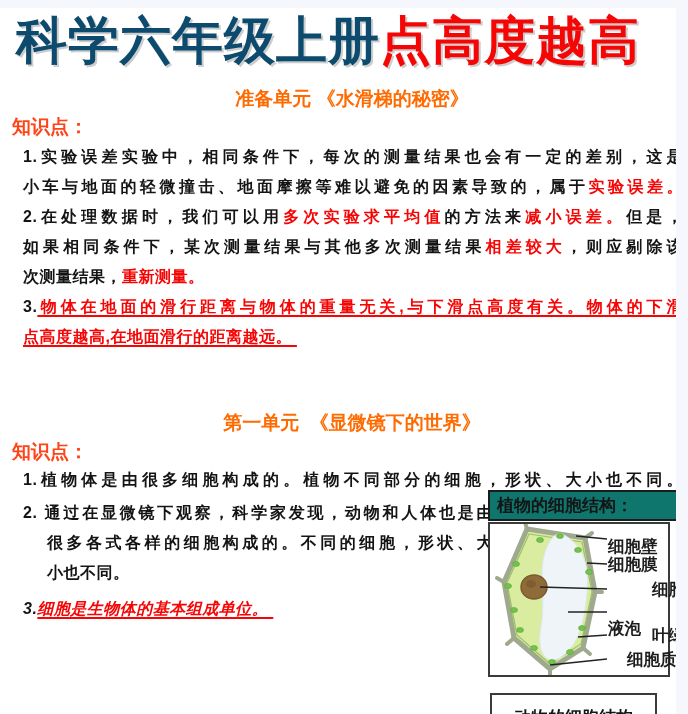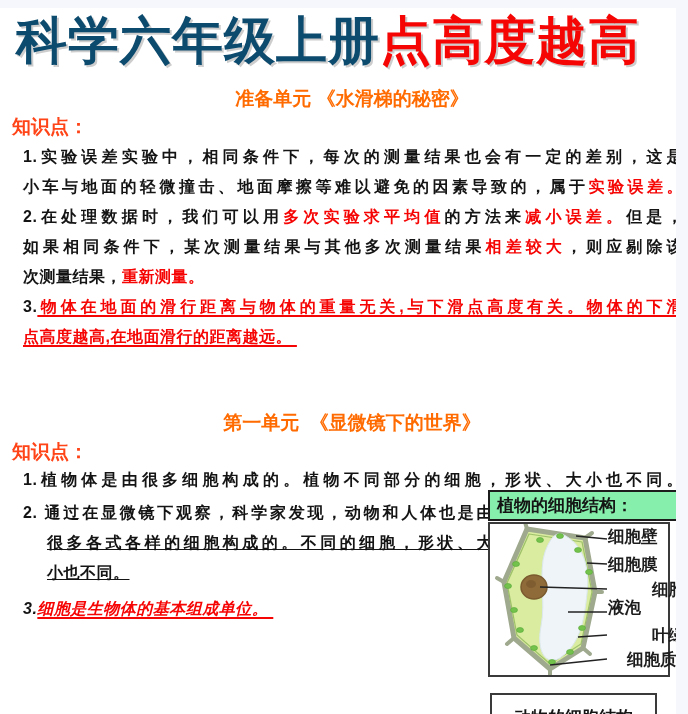--- a/index.html
+++ b/index.html
@@ -26,42 +26,42 @@
   .s2l{top:439px;}
 
   .lines{position:absolute;left:2px;font-size:16px;line-height:30px;font-weight:600;
     white-space:pre-wrap;letter-spacing:.5px;z-index:1;margin-left:21px;}
   .s1{top:142px;width:660px;}
   .s2{top:465px;width:470px;}
   .line{text-align:justify;text-align-last:justify;}
   .s1 .line:nth-child(5),.s1 .line:nth-child(7){text-align-last:auto;}
   .s2 .line:nth-child(1){width:660px;}
   .s2 .line:nth-child(2){margin-top:3px;}
-  .s2 .line:nth-child(3),.s2 .line:nth-child(4){padding-left:24px;text-decoration:underline;}
+  .s2 .line:nth-child(3),.s2 .line:nth-child(4){padding-left:24px;}
   .s2 .line:nth-child(4),.s2 .line:nth-child(5),.s2 .line:nth-child(8),.s2 .line:nth-child(9){text-align-last:auto;}
   .s2 .line:nth-child(5){margin-top:6px;font-style:italic;}
   .s2 .line:nth-child(9){margin-top:-8px;}
 
   .seg-k{color:var(--ink,#141414);}
   .seg-r{color:var(--red,#f60505);}
   .seg-ru{color:var(--red,#f60505);text-decoration:underline;text-decoration-thickness:1.5px;text-underline-offset:3px;}
 
   .plant-header{position:absolute;left:488px;top:490px;width:182px;height:27px;box-sizing:content-box;
-    border:2px solid #1c1c1c;background:#86efac;font-size:17px;font-weight:700;line-height:27px;
+    border:2px solid #1c1c1c;background:#0f766e;font-size:17px;font-weight:700;line-height:27px;
     padding-left:7px;z-index:3;white-space:nowrap;}
   .plant-diagram{position:absolute;left:488px;top:522px;width:178px;height:151px;
     border:2px solid #3a3a3a;background:#fff;z-index:3;}
   .plant-diagram svg{position:absolute;left:0;top:0;}
   .cell-labels{position:absolute;inset:0;}
   .cell-label-row{position:absolute;left:118px;height:20px;line-height:20px;font-size:16.5px;
     font-weight:700;color:#1d1d1d;white-space:nowrap;}
-  .cell-label-row:nth-child(1){top:2px;}
+  .cell-label-row:nth-child(1){top:12px;}
   .cell-label-row:nth-child(2){top:30px;text-align:center;}
   .cell-label-row:nth-child(3){top:55px;margin-left:44px;}
-  .cell-label-row:nth-child(4){top:73px;}
+  .cell-label-row:nth-child(4){top:94px;}
   .cell-label-row:nth-child(5){top:101px;padding-left:44px;}
   .cell-label-row:nth-child(6){top:125px;padding-left:19px;}
 
   .animal-box{position:absolute;left:490px;top:693px;width:167px;height:50px;box-sizing:border-box;
     border:2px solid #3a3a3a;background:#fff;text-align:center;font-size:17px;font-weight:700;
     padding-top:11px;z-index:3;}
 
   
   .cell-wall{fill:var(--cell-fill,#d9ec9f);stroke:var(--cell-wall-c,#9fa98e);stroke-width:5;stroke-linejoin:round;}
   .cell-membrane{fill:none;stroke:#93b95f;stroke-width:1.2;opacity:.85;}

